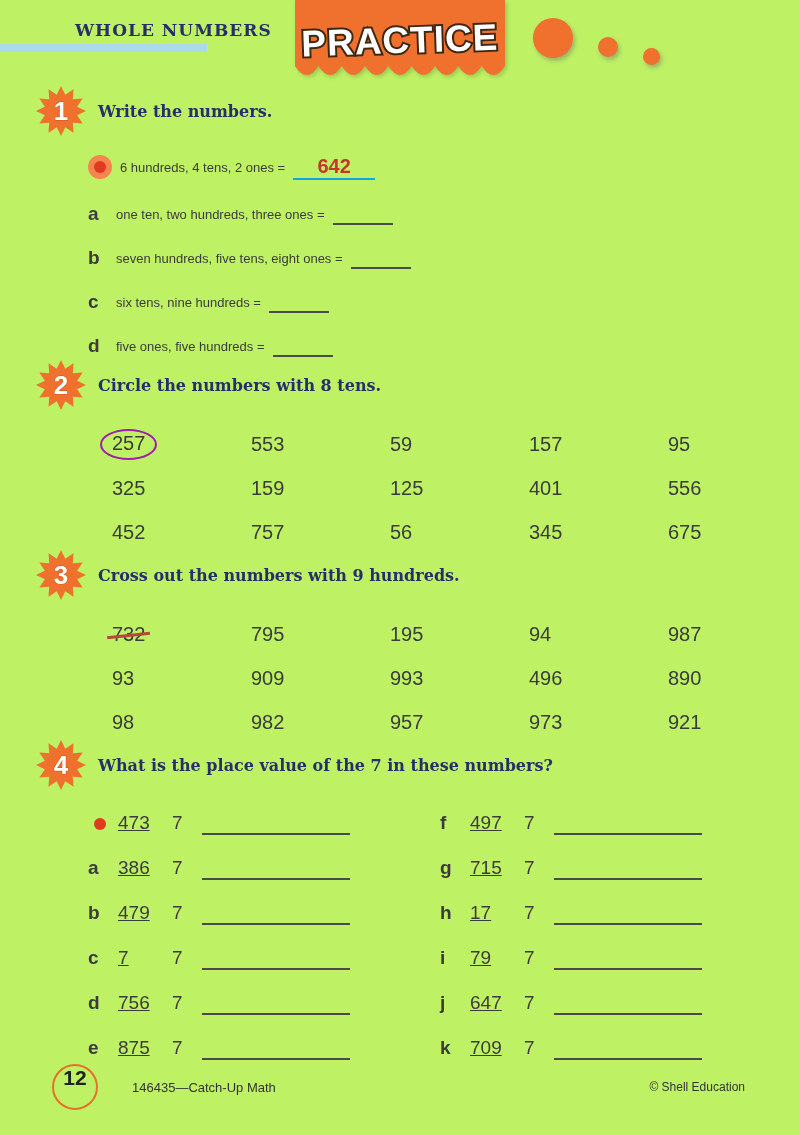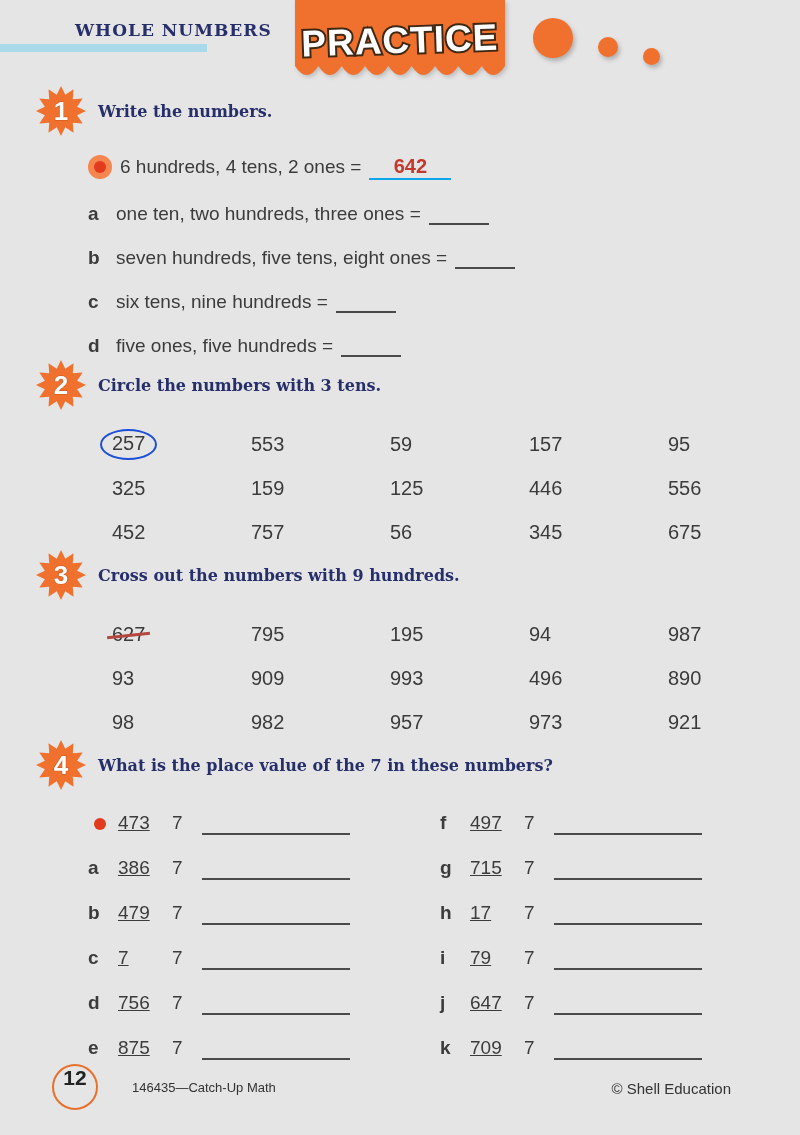--- a/index.html
+++ b/index.html
@@ -1,18 +1,18 @@
 <!DOCTYPE html>
 <html><head>
 <meta charset="utf-8">
 <style>
   * { box-sizing: border-box; margin: 0; padding: 0; }
   body { background: #fff; }
   .page {
-    position: relative; width: 800px; height: 1135px; background: #e5e5e5;
+    position: relative; width: 800px; height: 1135px; background: #bef264;
     font-family: "Liberation Sans", sans-serif; color: #3B3B3B; overflow: hidden;
   }
 
   
   .category {
     position: absolute; left: 75px; top: 20px;
     font-family: "DejaVu Serif", serif; font-weight: bold;
     font-size: 17px; letter-spacing: 1px; color: #272F6B;
   }
   .category-bar { position: absolute; left: 0; top: 44px; width: 207px; height: 8px; background: #A9D9EB; }
@@ -30,33 +30,33 @@
   .badge { width: 50px; height: 50px; flex: 0 0 auto; }
   .sec-title { font-family: "DejaVu Serif", serif; font-weight: bold; font-size: 16px; color: #272F6B; }
 
   
   .s1-rows { margin-left: 52px; margin-top: 6px; }
   .row { display: flex; align-items: center; height: 44px; }
   .ex-row { height: 50px; }
   .target { width: 24px; height: 24px; border-radius: 50%; background: #F6854F; position: relative; margin-right: 8px; flex: 0 0 auto; }
   .target::after { content: ""; position: absolute; left: 6px; top: 6px; width: 12px; height: 12px; border-radius: 50%; background: #E23A1C; }
   .itm-label { width: 28px; font-weight: bold; font-size: 19px; flex: 0 0 auto; }
-  .itm-text { font-size: 19px; }
+  .itm-text { font-size: 13px; }
   .blank { display: inline-block; width: 60px; height: 22px; border-bottom: 2px solid #4A4A4A; margin-left: 8px; }
   .ans-blank {
     display: inline-block; width: 82px; height: 26px; line-height: 24px; margin-left: 8px;
     border-bottom: 2px solid #0ea5e9; text-align: center;
     font-weight: bold; font-size: 20px; color: #C4372C;
   }
 
   
   .num-grid { display: grid; grid-template-columns: repeat(5, 139px); margin-left: 76px; margin-top: 12px; }
   .num-cell { display: flex; align-items: center; height: 44px; font-size: 20px; }
   .num-cell > span { display: inline-block; position: relative; }
-  .mark-circle > span { border: 2px solid #1d4ed8; border-radius: 50%; padding: 1px 10px 3px; margin-left: -12px; }
+  .mark-circle > span { border: 2px solid #a21caf; border-radius: 50%; padding: 1px 10px 3px; margin-left: -12px; }
   .mark-strike > span::after {
     content: ""; position: absolute; left: -5px; right: -5px; top: 48%;
     height: 2.5px; background: #B5473C; transform: rotate(-6deg);
   }
 
   
   .pv-cols { display: grid; grid-template-columns: 352px auto; margin-left: 52px; margin-top: 10px; }
   .pv-row { display: flex; align-items: center; height: 45px; }
   .pv-lbl { width: 30px; font-weight: bold; font-size: 19px; flex: 0 0 auto; }
   .pv-num { width: 54px; font-size: 19px; flex: 0 0 auto; text-decoration: underline; }
@@ -65,21 +65,21 @@
 
   
   .footer { position: absolute; left: 0; right: 0; top: 1060px; height: 60px; }
   .page-oval {
     position: absolute; left: 52px; top: 4px; width: 46px; height: 46px;
     border: 2.5px solid #E8702A; border-radius: 50%;
     display: flex; align-items: flex-start; justify-content: center;
     font-weight: bold; font-size: 21px; color: #222;
   }
   .book-id { position: absolute; left: 132px; top: 20px; font-size: 13px; color: #333; }
-  .copyright { position: absolute; right: 69px; top: 20px; font-size: 15px; color: #333; }
+  .copyright { position: absolute; right: 55px; top: 20px; font-size: 12px; color: #333; }
 </style>
 </head>
 <body>
 
 <div class="page">
 
   <div class="category">WHOLE NUMBERS</div>
   <div class="category-bar"></div>
 
   <div class="banner">
@@ -129,21 +129,21 @@
       </div>
     </div>
   </div>
 
   <div class="section" id="s2">
     <div class="sec-head">
       <svg class="badge" viewBox="0 0 48 48">
         <polygon fill="#F0712D" points="48,24 39.5,28.1 44.8,36 35.3,35.3 36,44.8 28.1,39.5 24,48 19.9,39.5 12,44.8 12.7,35.3 3.2,36 8.5,28.1 0,24 8.5,19.9 3.2,12 12.7,12.7 12,3.2 19.9,8.5 24,0 28.1,8.5 36,3.2 35.3,12.7 44.8,12 39.5,19.9"></polygon>
         <text x="24" y="33" text-anchor="middle" font-family="Liberation Sans, sans-serif" font-size="25" font-weight="bold" fill="#ffffff" stroke="#C8551F" stroke-width="1" paint-order="stroke">2</text>
       </svg>
-      <span class="sec-title">Circle the numbers with 3 tens.</span>
+      <span class="sec-title">Circle the numbers with 8 tens.</span>
     </div>
     <div class="num-grid">
       <span class="num-cell mark-circle">
           <span>257</span>
         </span>
       <span class="num-cell">
           <span>553</span>
         </span>
       <span class="num-cell">
           <span>59</span>
@@ -157,21 +157,21 @@
       <span class="num-cell">
           <span>325</span>
         </span>
       <span class="num-cell">
           <span>159</span>
         </span>
       <span class="num-cell">
           <span>125</span>
         </span>
       <span class="num-cell">
-          <span>446</span>
+          <span>401</span>
         </span>
       <span class="num-cell">
           <span>556</span>
         </span>
       <span class="num-cell">
           <span>452</span>
         </span>
       <span class="num-cell">
           <span>757</span>
         </span>
@@ -190,21 +190,21 @@
   <div class="section" id="s3">
     <div class="sec-head">
       <svg class="badge" viewBox="0 0 48 48">
         <polygon fill="#F0712D" points="48,24 39.5,28.1 44.8,36 35.3,35.3 36,44.8 28.1,39.5 24,48 19.9,39.5 12,44.8 12.7,35.3 3.2,36 8.5,28.1 0,24 8.5,19.9 3.2,12 12.7,12.7 12,3.2 19.9,8.5 24,0 28.1,8.5 36,3.2 35.3,12.7 44.8,12 39.5,19.9"></polygon>
         <text x="24" y="33" text-anchor="middle" font-family="Liberation Sans, sans-serif" font-size="25" font-weight="bold" fill="#ffffff" stroke="#C8551F" stroke-width="1" paint-order="stroke">3</text>
       </svg>
       <span class="sec-title">Cross out the numbers with 9 hundreds.</span>
     </div>
     <div class="num-grid">
       <span class="num-cell mark-strike">
-          <span>627</span>
+          <span>732</span>
         </span>
       <span class="num-cell">
           <span>795</span>
         </span>
       <span class="num-cell">
           <span>195</span>
         </span>
       <span class="num-cell">
           <span>94</span>
         </span>

